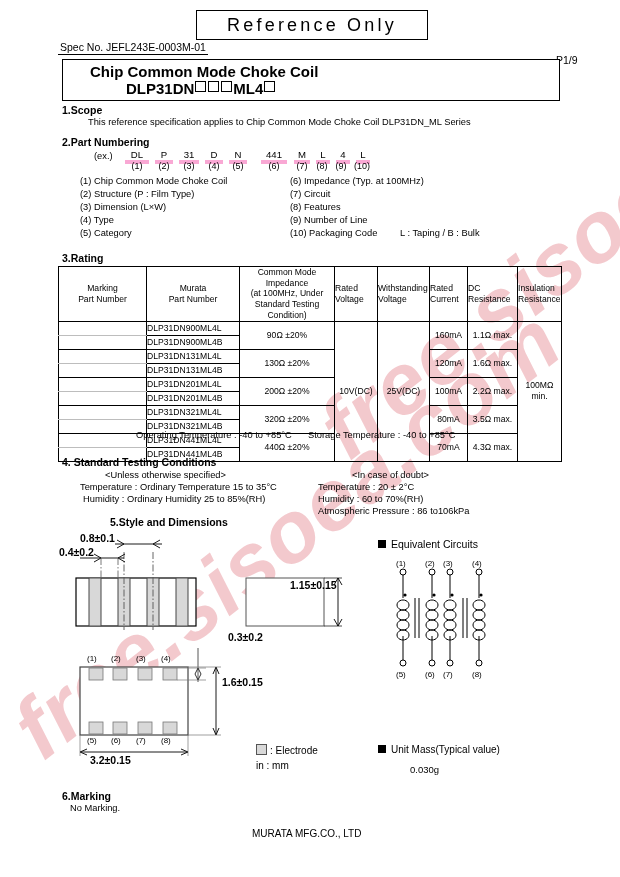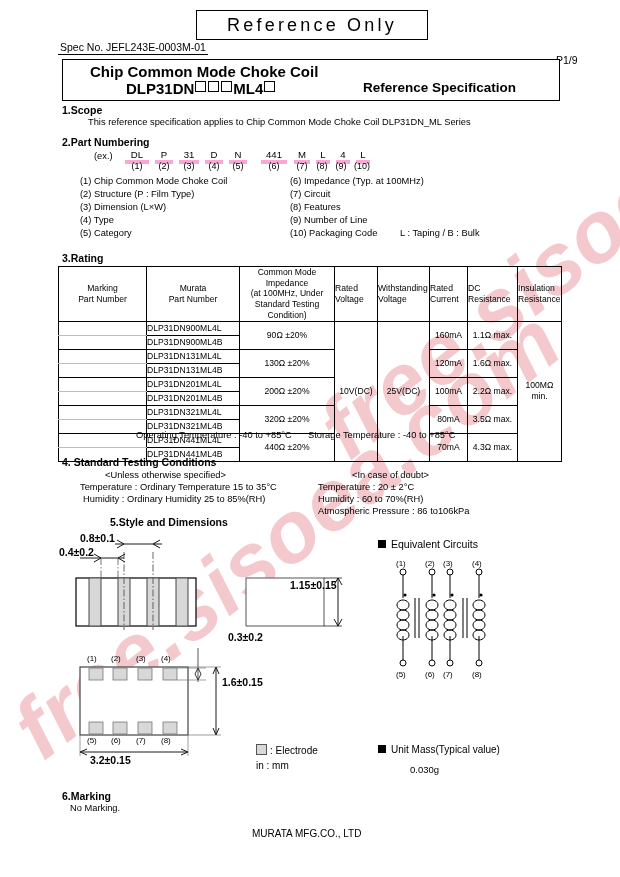--- a/index.html
+++ b/index.html
@@ -106,21 +106,20 @@
 
   <div class="content">
 
     <div class="ref-only">Reference Only</div>
     <div class="specno">Spec No. JEFL243E-0003M-01</div>
     <div class="pageno">P1/9</div>
 
     <div class="titlebox">
       <div class="t-l1">Chip Common Mode Choke Coil</div>
       <div class="t-l2"><span>DLP31DN</span><span class="sq"></span><span class="sq"></span><span class="sq"></span><span>ML4</span><span class="sq"></span></div>
-      <div class="t-r">Reference Specification</div>
     </div>
 
     <div class="h" style="left:62px;top:104px;">1.Scope</div>
     <div class="tx" style="left:88px;top:117px;">This reference specification applies to Chip Common Mode Choke Coil DLP31DN_ML Series</div>
 
     <div class="h" style="left:62px;top:136px;">2.Part Numbering</div>
     <div class="tx" style="left:94px;top:151px;">(ex.)</div>
 
     <div class="pn-code" style="left:125px;top:149px;width:24px;">DL</div>
     <div class="pn-code" style="left:155px;top:149px;width:18px;">P</div>

